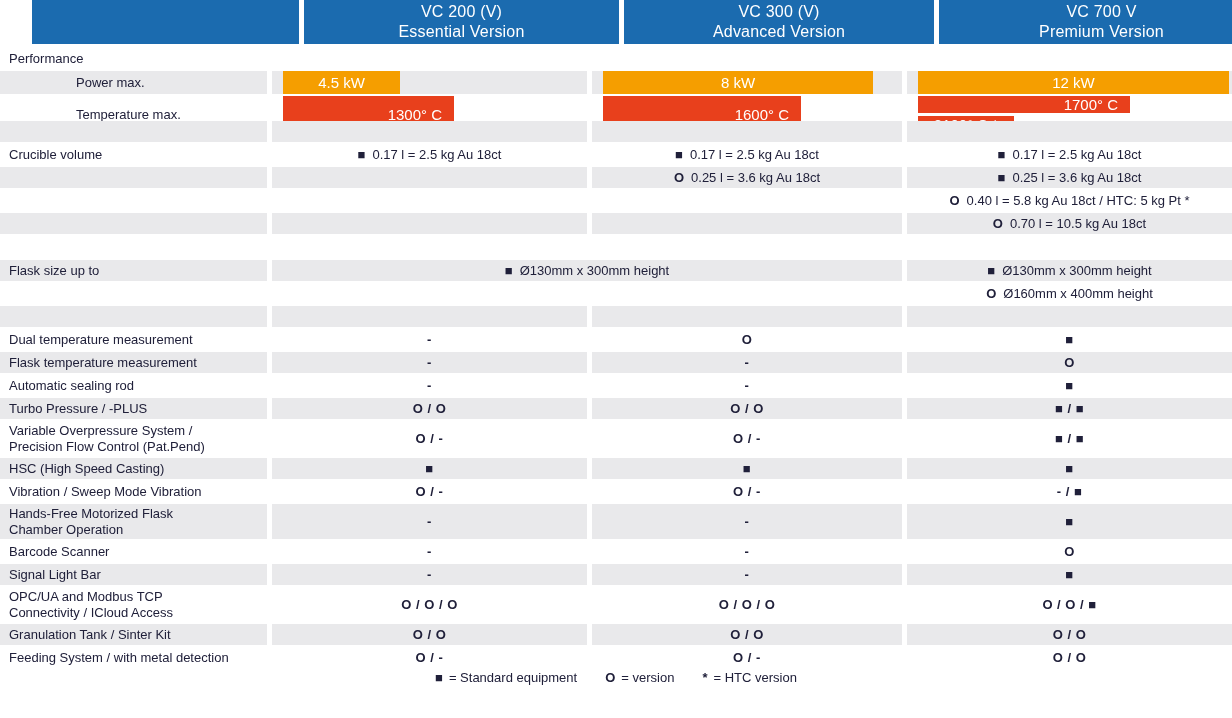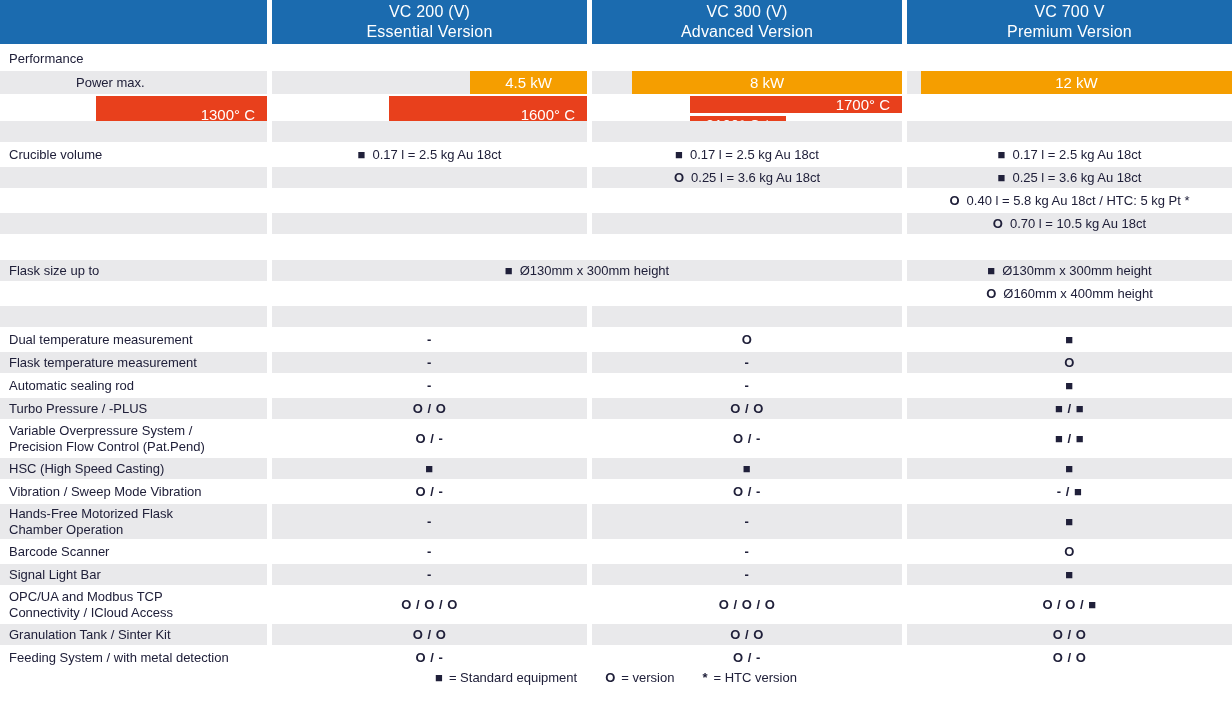--- a/index.html
+++ b/index.html
@@ -12,40 +12,40 @@
   .table { width:1232px; padding-top:0; }
   .row {
     display:grid;
     grid-template-columns:267px 315px 310px 325px;
     column-gap:5px;
     margin-bottom:2px;
     height:21px;
   }
   .row.h23 { height:23px;border-radius:11px; }
   .row.tall { height:35px; }
-  .row.header-row { height:44px; margin-bottom:4px; }
+  .row.header-row { height:44px; margin-bottom:4px;margin-left:32px; }
   .cell {
     display:flex; align-items:center; justify-content:center;
     font-size:13px; height:100%;
   }
   .g > .cell { background:#e9e9eb; }
   .label-cell {
     justify-content:flex-start; padding-left:9px;
     white-space:pre-line; line-height:16px;
   }
   .label-cell.indent { padding-left:76px; }
   .header-cell {
     background:#1b6baf; color:#ffffff;
     flex-direction:column; line-height:20px;
     font-size:16px; letter-spacing:0.2px;
   }
   .val { font-weight:700; letter-spacing:0.5px; }
   .sym { font-weight:700; margin-right:7px; }
   .itemtext { font-size:13px; }
-  .bar-holder { justify-content:flex-end; }
+  .bar-holder { justify-content:flex-start;padding-left:11px; }
   .obar {
     height:100%; background:#f59e00; color:#fff; font-size:15px;
     display:flex; align-items:center; justify-content:center;
   }
   .rbar {
     height:100%; background:#e8401c; color:#fff; font-size:15px;
     display:flex; align-items:center; justify-content:flex-end;
     padding-right:12px;
   }
   .rbar.seg2 { justify-content:center; padding-right:0; }
@@ -93,20 +93,21 @@
     </div>
     <div class="cell bar-holder">
       <div class="obar" style="width:270px">8 kW</div>
     </div>
     <div class="cell bar-holder">
       <div class="obar" style="width:311px">12 kW</div>
     </div>
   </div>
 
   <div class="row h23">
+    <div class="cell label-cell indent">Temperature max.</div>
     <div class="cell bar-holder">
       <div class="rbar" style="width:171px">1300° C</div>
     </div>
     <div class="cell bar-holder">
       <div class="rbar" style="width:198px">1600° C</div>
     </div>
     <div class="cell bar-holder">
       <div class="dualbar">
         <div class="rbar" style="width:212px">1700° C</div>
         <div class="rbar seg2" style="width:96px">2100° C *</div>

